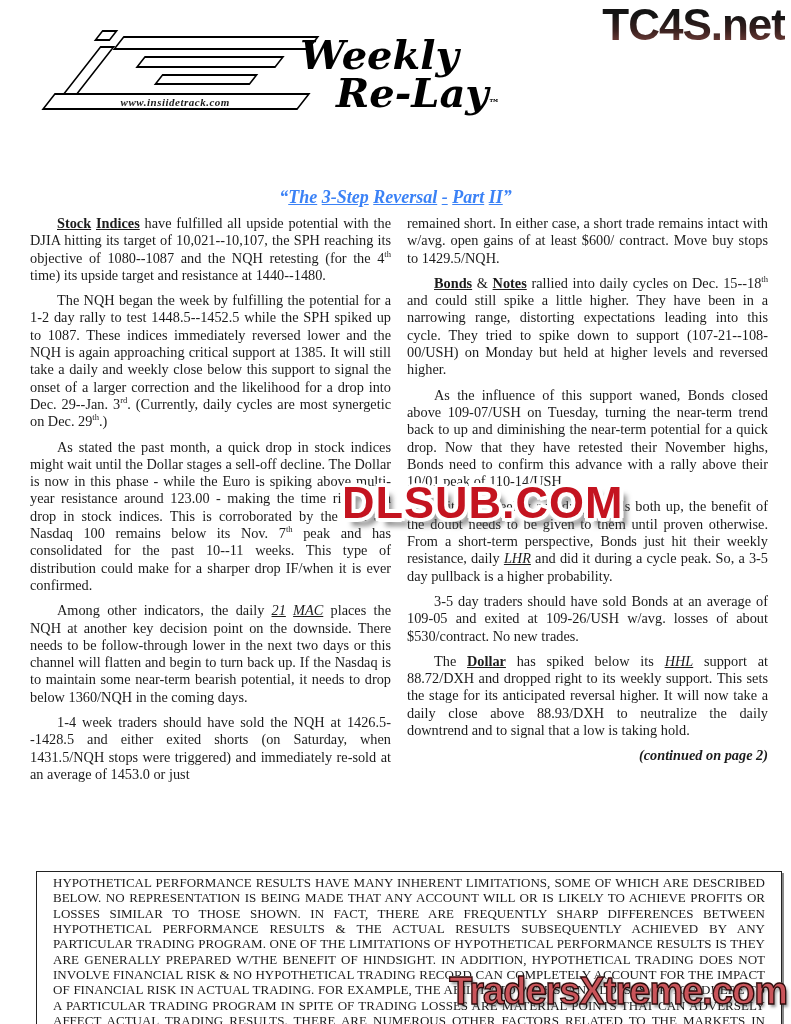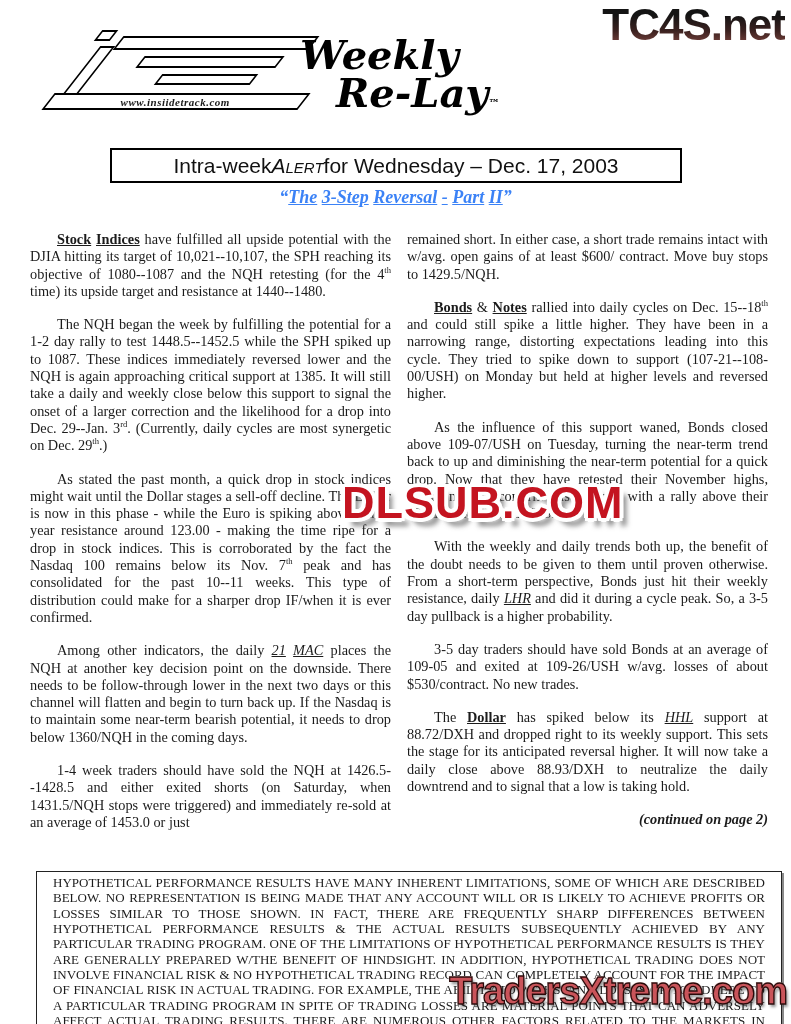--- a/index.html
+++ b/index.html
@@ -34,21 +34,21 @@
     border:2px solid #000;display:flex;align-items:center;justify-content:center;
     font-family:"Liberation Sans",sans-serif;font-size:21px;color:#111;
   }
   
   .subtitle{position:absolute;top:187px;left:0;width:100%;text-align:center;
     font-size:18px;font-weight:bold;font-style:italic;color:#3b82f6;}
 
   
   .columns{position:absolute;top:215px;left:30px;width:738px;height:650px;display:flex;gap:16px;overflow:hidden;}
   .col{width:361px;}
-  .para{margin:16px 0 8px 0;text-align:justify;text-indent:27px;font-size:14.3px;line-height:1.21;}
+  .para{margin:0 0 8px 0;text-align:justify;text-indent:27px;font-size:14.3px;line-height:1.21;}
   .para.no-indent{text-indent:0;}
   .para.align-right{text-align:right;text-indent:0;font-weight:bold;font-style:italic;}
   sup{font-size:0.6em;vertical-align:super;line-height:0;}
 
   
   .dlsub{
     position:absolute;top:477px;left:334px;
     font-family:Liberation Sans, sans-serif;font-weight:bold;font-size:45px;letter-spacing:1px;
     color:#c41420;
     text-shadow:
@@ -90,25 +90,20 @@
       <span>www.insiidetrack.com</span>
     </div>
     <div class="wr">
       <div class="line1">Weekly</div>
       <div class="line2">
         <span>Re-Lay</span><span class="tm">™</span>
       </div>
     </div>
   </div>
 
-  <div class="alert-box">
-      <span>Intra-week </span>
-      <span style="font-style: italic; font-variant: small-caps;">Alert</span>
-      <span> for Wednesday – Dec. 17, 2003</span>
-    </div>
 
   <div class="subtitle"><span>“</span><span style="text-decoration: underline;">The</span><span> </span><span style="text-decoration: underline;">3-Step</span><span> </span><span style="text-decoration: underline;">Reversal</span><span> </span><span style="text-decoration: underline;">-</span><span> </span><span style="text-decoration: underline;">Part</span><span> </span><span style="text-decoration: underline;">II</span><span>”</span></div>
 
   <div class="columns">
     <div class="col">
         <p class="para"><span style="font-weight: bold; text-decoration: underline;">Stock</span><span> </span><span style="font-weight: bold; text-decoration: underline;">Indices</span><span> have fulfilled all upside potential with the DJIA hitting its target of 10,021--10,107, the SPH reaching its objective of 1080--1087 and the NQH retesting (for the 4</span><sup>th</sup><span> time) its upside target and resistance at 1440--1480.</span></p>
         <p class="para"><span>The NQH began the week by fulfilling the potential for a 1-2 day rally to test 1448.5--1452.5 while the SPH spiked up to 1087.  These indices immediately reversed lower and the NQH is again approaching critical support at 1385.  It will still take a daily and weekly close below this support to signal the onset of a larger correction and the likelihood for a drop into Dec. 29--Jan. 3</span><sup>rd</sup><span>.  (Currently, daily cycles are most synergetic on Dec. 29</span><sup>th</sup><span>.)</span></p>
         <p class="para"><span>As stated the past month, a quick drop in stock indices might wait until the Dollar stages a sell-off decline.  The Dollar is now in this phase - while the Euro is spiking above multi-year resistance around 123.00 - making the time ripe for a drop in stock indices.  This is corroborated by the fact the Nasdaq 100 remains below its Nov. 7</span><sup>th</sup><span> peak and has consolidated for the past 10--11 weeks.  This type of distribution could make for a sharper drop IF/when it is ever confirmed.</span></p>
         <p class="para"><span>Among other indicators, the daily </span><span style="font-style: italic; text-decoration: underline;">21</span><span> </span><span style="font-style: italic; text-decoration: underline;">MAC</span><span> places the NQH at another key decision point on the downside.  There needs to be follow-through lower in the next two days or this channel will flatten and begin to turn back up.  If the Nasdaq is to maintain some near-term bearish potential, it needs to drop below 1360/NQH in the coming days.</span></p>
         <p class="para"><span>1-4 week traders should have sold the NQH at 1426.5--1428.5 and either exited shorts (on Saturday, when 1431.5/NQH stops were triggered) and immediately re-sold at an average of 1453.0 or just</span></p>

